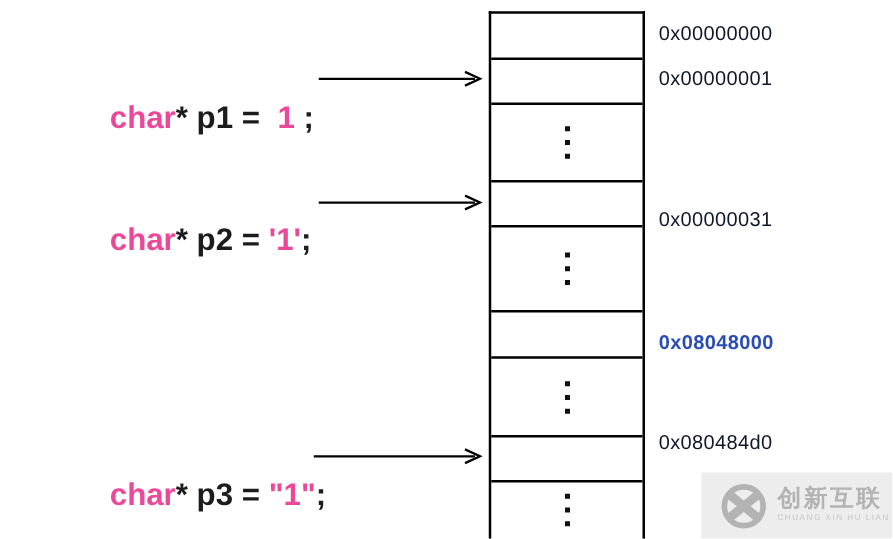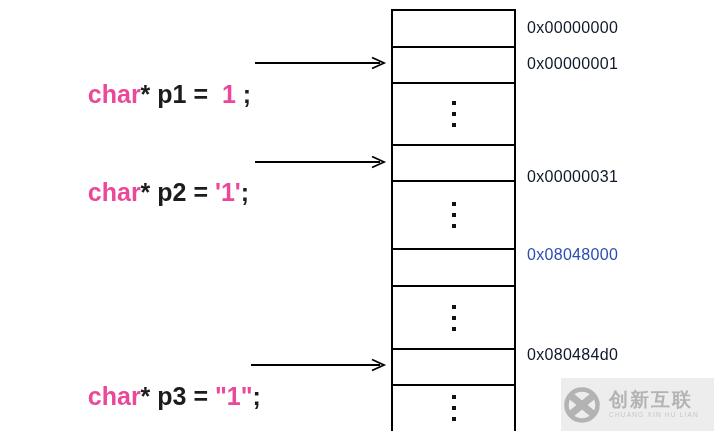--- a/index.html
+++ b/index.html
@@ -36,21 +36,21 @@
   .addr{
     position:absolute;left:527px;height:18px;line-height:18px;
     font-size:16px;letter-spacing:0.3px;color:#0f172a;
     font-family:"Liberation Sans",sans-serif;
   }
   .addr.blue{color:#2a4db4;}
   
   #watermark{
     position:absolute;left:561px;top:378px;width:153px;height:53px;
     background:#ededed;display:flex;align-items:center;gap:7px;
-    padding-left:1px;box-sizing:border-box;
+    padding-left:14px;box-sizing:border-box;
   }
   .wm-text{display:flex;flex-direction:column;line-height:1;}
   .wm-cn{font-size:19px;letter-spacing:2px;color:#b3b3b3;font-weight:bold;}
   .wm-en{font-size:6.5px;letter-spacing:1.2px;color:#c6c6c6;margin-top:3px;}
 </style>
 </head>
 <body>
 
 <div id="screen">
 
@@ -111,21 +111,21 @@
           <span class="dot"></span>
           <span class="dot"></span>
           <span class="dot"></span>
         </div>
     </div>
   </div>
 
   <div class="addr" style="top:19px;">0x00000000</div>
   <div class="addr" style="top:55px;">0x00000001</div>
   <div class="addr" style="top:168px;">0x00000031</div>
-  <div class="addr blue" style="top:246px;">0x08048000</div>
+  <div class="addr blue" style="top:266px;font-weight:bold;">0x08048000</div>
   <div class="addr" style="top:346px;">0x080484d0</div>
 
   <div id="watermark">
     <svg width="40" height="40" viewBox="0 0 40 40">
       <circle cx="20" cy="20" r="15.5" fill="none" stroke="#b3b3b3" stroke-width="4.5"></circle>
       <path d="M9 11 L31 29" stroke="#b3b3b3" stroke-width="7"></path>
       <path d="M31 11 L9 29" stroke="#b3b3b3" stroke-width="7"></path>
       <circle cx="20" cy="20" r="15.5" fill="none" stroke="#ededed" stroke-width="0"></circle>
     </svg>
     <div class="wm-text">

